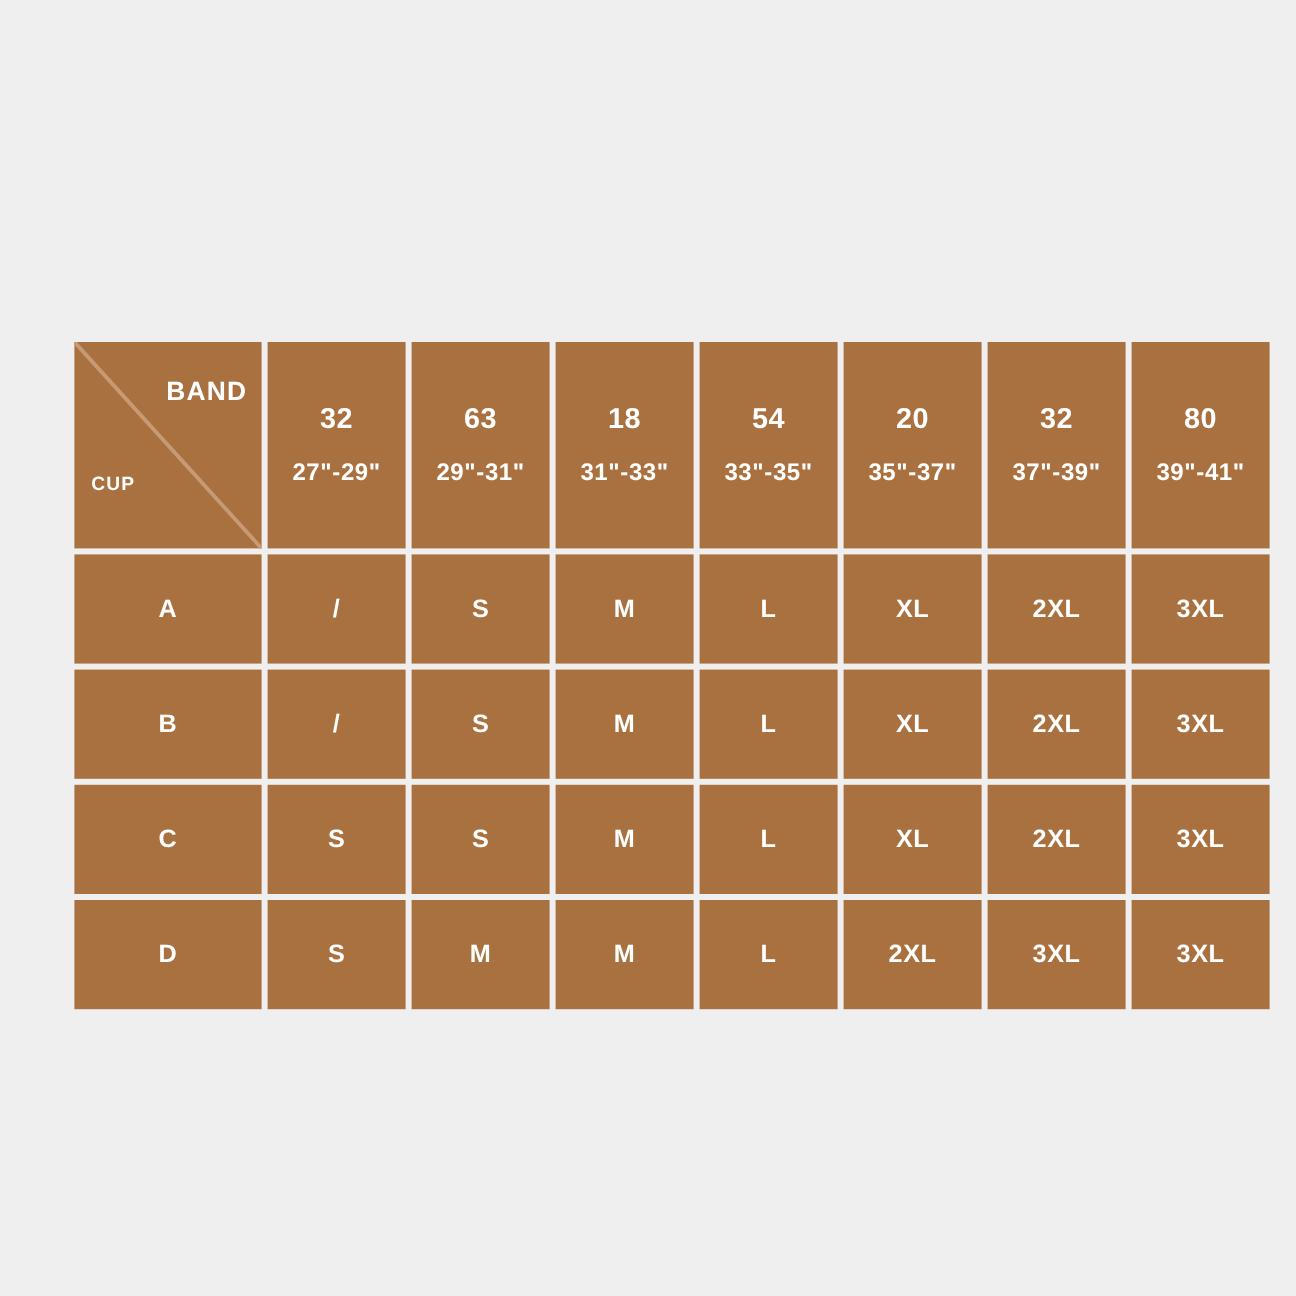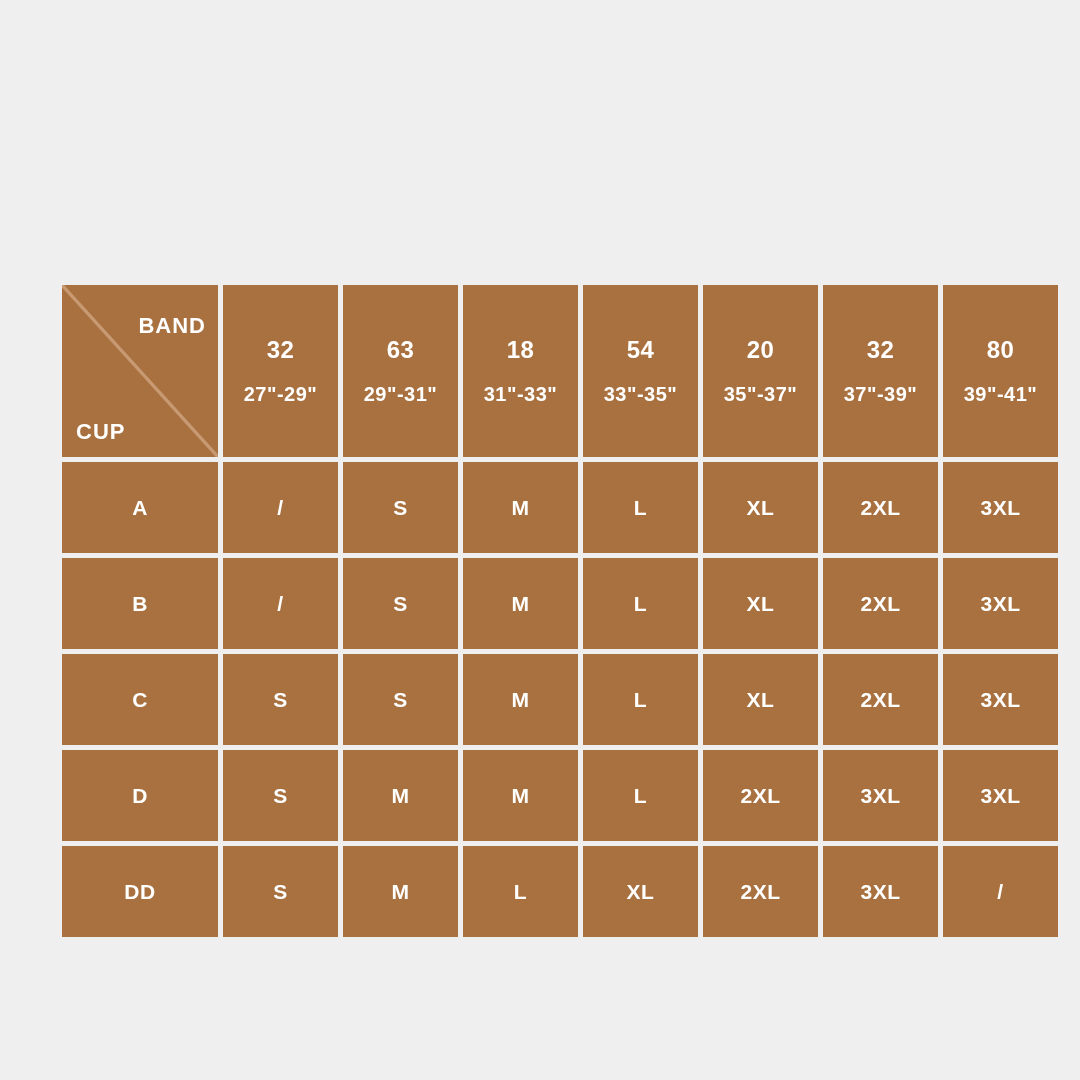--- a/index.html
+++ b/index.html
@@ -59,22 +59,22 @@
     position: absolute;
     right: 12px;
     top: 28px;
     font-size: 22px;
     font-weight: bold;
     letter-spacing: 1px;
   }
   td.corner .cup-word {
     position: absolute;
     left: 14px;
-    bottom: 12px;
-    font-size: 22px;
+    bottom: 44px;
+    font-size: 16px;
     font-weight: bold;
     letter-spacing: 1px;
   }
 
   
   td.bandhead {
     height: 150px;
     line-height: 1.35;
   }
   td.bandhead .num {
@@ -186,25 +186,15 @@
         <tr class="body-row">
           <td class="rowlabel">D</td>
           <td class="cell">S</td>
           <td class="cell">M</td>
           <td class="cell">M</td>
           <td class="cell">L</td>
           <td class="cell">2XL</td>
           <td class="cell">3XL</td>
           <td class="cell">3XL</td>
         </tr>
-        <tr class="body-row">
-          <td class="rowlabel">DD</td>
-          <td class="cell">S</td>
-          <td class="cell">M</td>
-          <td class="cell">L</td>
-          <td class="cell">XL</td>
-          <td class="cell">2XL</td>
-          <td class="cell">3XL</td>
-          <td class="cell">/</td>
-        </tr>
       </tbody>
   </table>
 </div>
 
 </body></html>

